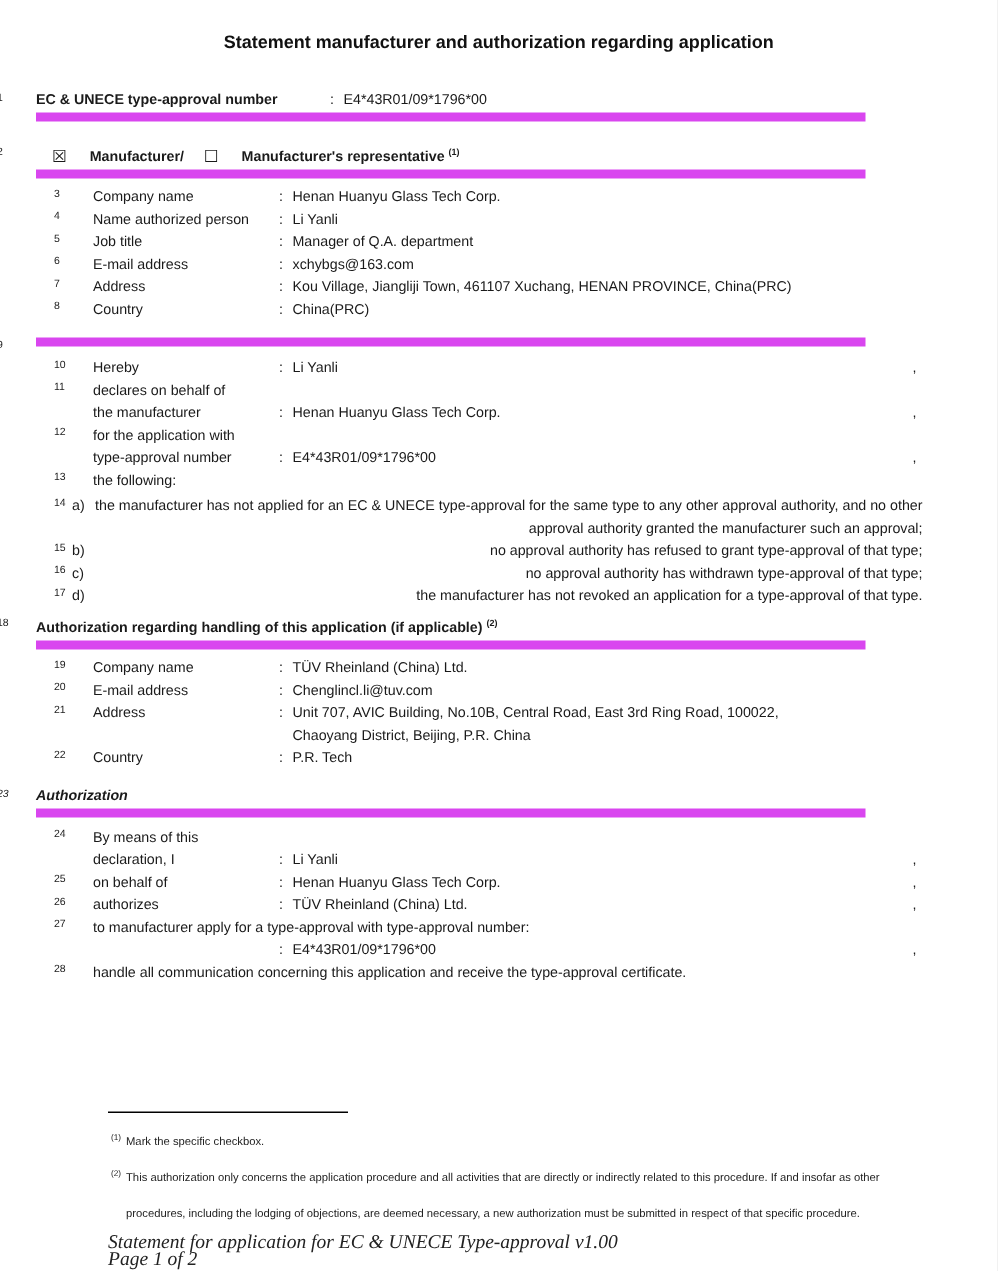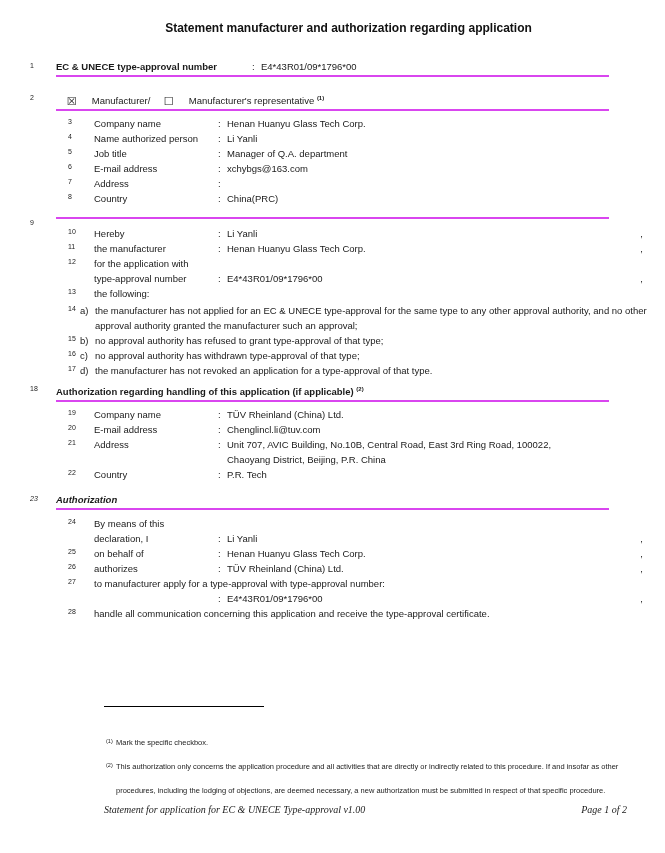--- a/index.html
+++ b/index.html
@@ -1,71 +1,71 @@
 <!DOCTYPE html>
 <html><head>
 <meta charset="utf-8">
 <style>
   html,body{margin:0;padding:0;background:#e8e8e8;}
   .page{
     width:665px;height:853px;background:#ffffff;margin:0 auto;
     box-sizing:border-box;padding-top:20px;position:relative;
     font-family:"Liberation Sans","DejaVu Sans",sans-serif;
-    color:#1a1a1a;font-size:9.5px;line-height:15px;overflow:hidden;padding-left:32px;
+    color:#1a1a1a;font-size:9.5px;line-height:15px;overflow:hidden;
   }
   .doc-title{
     text-align:center;font-weight:bold;font-size:12px;line-height:17px;color:#111;
   }
   .sec{margin-left:62px;width:553px;position:relative;}
-  .ruled{border-bottom:2px solid #d946ef;margin-left:24px;}
+  .ruled{border-bottom:6px solid #d946ef;margin-left:24px;}
   .num{
     position:absolute;left:-26px;top:1px;width:22px;
     font-size:7px;line-height:10px;color:#222;
   }
   .rel{position:relative;}
   .frow{display:flex;position:relative;}
   .flabel{width:124px;flex-shrink:0;}
   .flabel-wide{width:196px;flex-shrink:0;font-weight:bold;}
   .colon{width:9px;flex-shrink:0;}
   .fvalue{flex:0 1 auto;}
   .comma{margin-left:auto;padding-right:4px;}
   .sec-head{font-weight:bold;line-height:13px;padding-bottom:2px;}
   .sup{font-size:6px;vertical-align:super;font-weight:bold;}
   .checkbox{font-size:11px;line-height:13px;position:relative;top:0.5px;}
-  .cb-label{font-weight:normal;}
+  .cb-label{font-weight:bold;}
   .gap8{display:inline-block;width:8px;}
   .gap10{display:inline-block;width:10px;}
   .items{margin-left:-14px;margin-top:2px;}
   .item{display:flex;position:relative;}
   .item .num{left:-12px;}
   .marker{width:15px;flex-shrink:0;}
-  .itext{flex:1;}
+  .itext{flex:1;text-align:right;}
   .sec1{margin-top:23px;}
   .sec1 .frow{line-height:14px;padding-bottom:1px;}
   .sec2{margin-top:15px;line-height:13px;padding-bottom:2px;}
   .fields1{margin-top:5px;}
   .head-statement{margin-top:11px;}
   .body-statement{margin-top:7px;}
   .head-handling{margin-top:5px;}
   .fields2{margin-top:5px;}
   .head-auth{margin-top:11px;font-style:italic;}
   .body-auth{margin-top:6px;}
   .footnote-block{margin-top:85px;}
   .fn-sep{width:160px;border-top:1px solid #000;margin-left:10px;}
-  .footnotes{margin-left:12px;margin-top:24px;width:520px;
+  .footnotes{margin-left:12px;margin-top:7px;width:520px;
     font-size:7.5px;line-height:24px;color:#222;}
   .fn{display:flex;}
   .fn-marker{font-size:5.5px;vertical-align:super;flex-shrink:0;
     width:10px;line-height:20px;}
   .fn-text{flex:1;}
   .doc-footer{
     display:flex;justify-content:space-between;
     margin-left:10px;padding-right:20px;margin-top:1px;
     font-family:"Liberation Serif","DejaVu Serif",serif;
-    font-style:italic;font-size:10px;line-height:11px;color:#222;
+    font-style:italic;font-size:13px;line-height:11px;color:#222;flex-direction:column;
   }
 </style>
 </head>
 <body>
 
 <div class="page">
 
   <div class="doc-title">Statement manufacturer and authorization regarding application</div>
 
   <div class="sec sec1 ruled">
@@ -112,20 +112,21 @@
     <div class="frow">
       <span class="num">6</span>
       <span class="flabel">E-mail address</span>
       <span class="colon">:</span>
       <span class="fvalue">xchybgs@163.com</span>
     </div>
     <div class="frow">
       <span class="num">7</span>
       <span class="flabel">Address</span>
       <span class="colon">:</span>
+      <span class="fvalue">Kou Village, Jiangliji Town, 461107 Xuchang, HENAN PROVINCE, China(PRC)</span>
     </div>
     <div class="frow">
       <span class="num">8</span>
       <span class="flabel">Country</span>
       <span class="colon">:</span>
       <span class="fvalue">China(PRC)</span>
     </div>
   </div>
 
   <div class="sec head-statement ruled rel">
@@ -135,20 +136,21 @@
   <div class="sec body-statement">
     <div class="frow">
       <span class="num">10</span>
       <span class="flabel">Hereby</span>
       <span class="colon">:</span>
       <span class="fvalue">Li Yanli</span>
       <span class="comma">,</span>
     </div>
     <div class="rel">
       <span class="num">11</span>
+      <div>declares on behalf of</div>
       <div class="frow">
         <span class="flabel">the manufacturer</span>
         <span class="colon">:</span>
         <span class="fvalue">Henan Huanyu Glass Tech Corp.</span>
         <span class="comma">,</span>
       </div>
     </div>
     <div class="rel">
       <span class="num">12</span>
       <div>for the application with</div>

